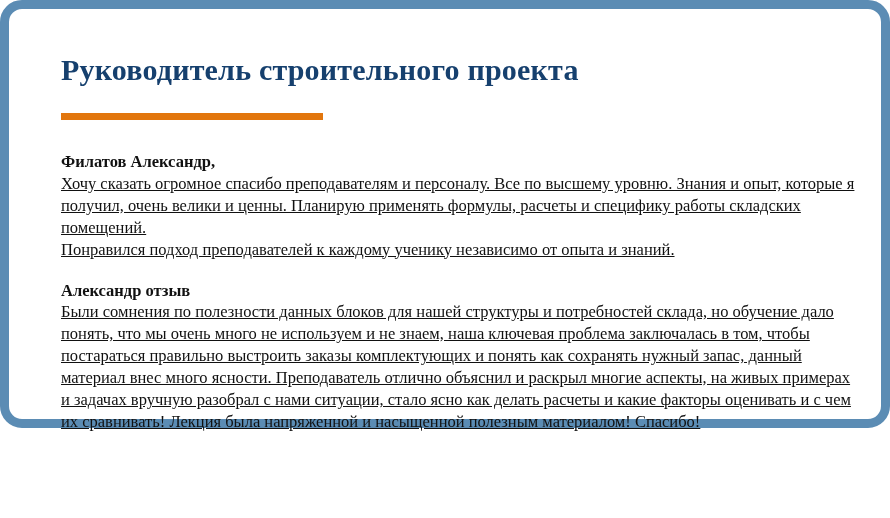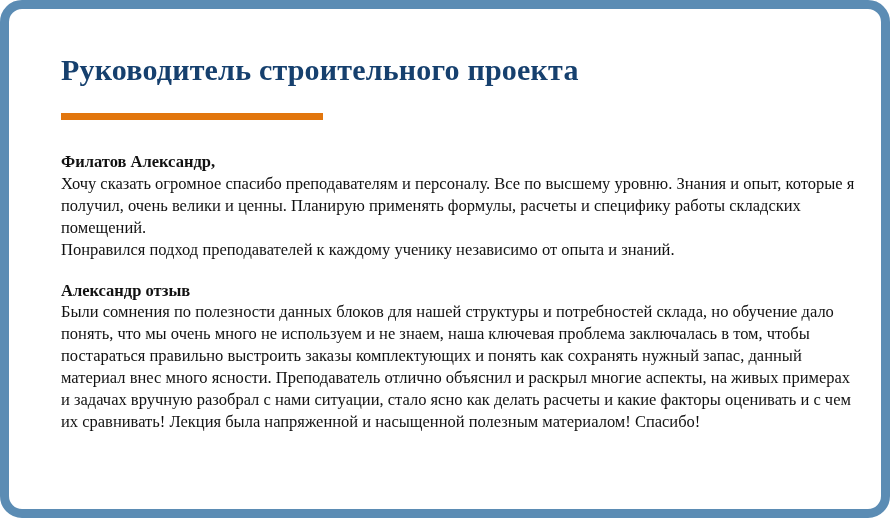--- a/index.html
+++ b/index.html
@@ -11,21 +11,21 @@
     height: 518px;
     background: #ffffff;
     font-family: "Liberation Serif", serif;
     overflow: hidden;
   }
   .slide-frame {
     position: absolute;
     left: 0;
     top: 0;
     width: 890px;
-    height: 518px;
+    height: 428px;
     box-sizing: border-box;
     border: 9px solid #5b8cb4;
     border-radius: 22px;
     background: #ffffff;
   }
   .slide-inner {
     position: absolute;
     left: 0;
     top: 0;
     right: 0;
@@ -65,20 +65,21 @@
     color: #111111;
     line-height: 1.32;
   }
   .testimonial-text {
     font-family: "Liberation Serif", serif;
     font-size: 16.5px;
     color: #111111;
     line-height: 1.33;
     text-align: left;
     white-space: pre-line;
+    text-decoration: underline;
   }
 </style>
 </head>
 <body>
 
 <div class="slide-frame">
   <div class="slide-inner">
 
     <div class="slide-title">Руководитель строительного проекта</div>
 

